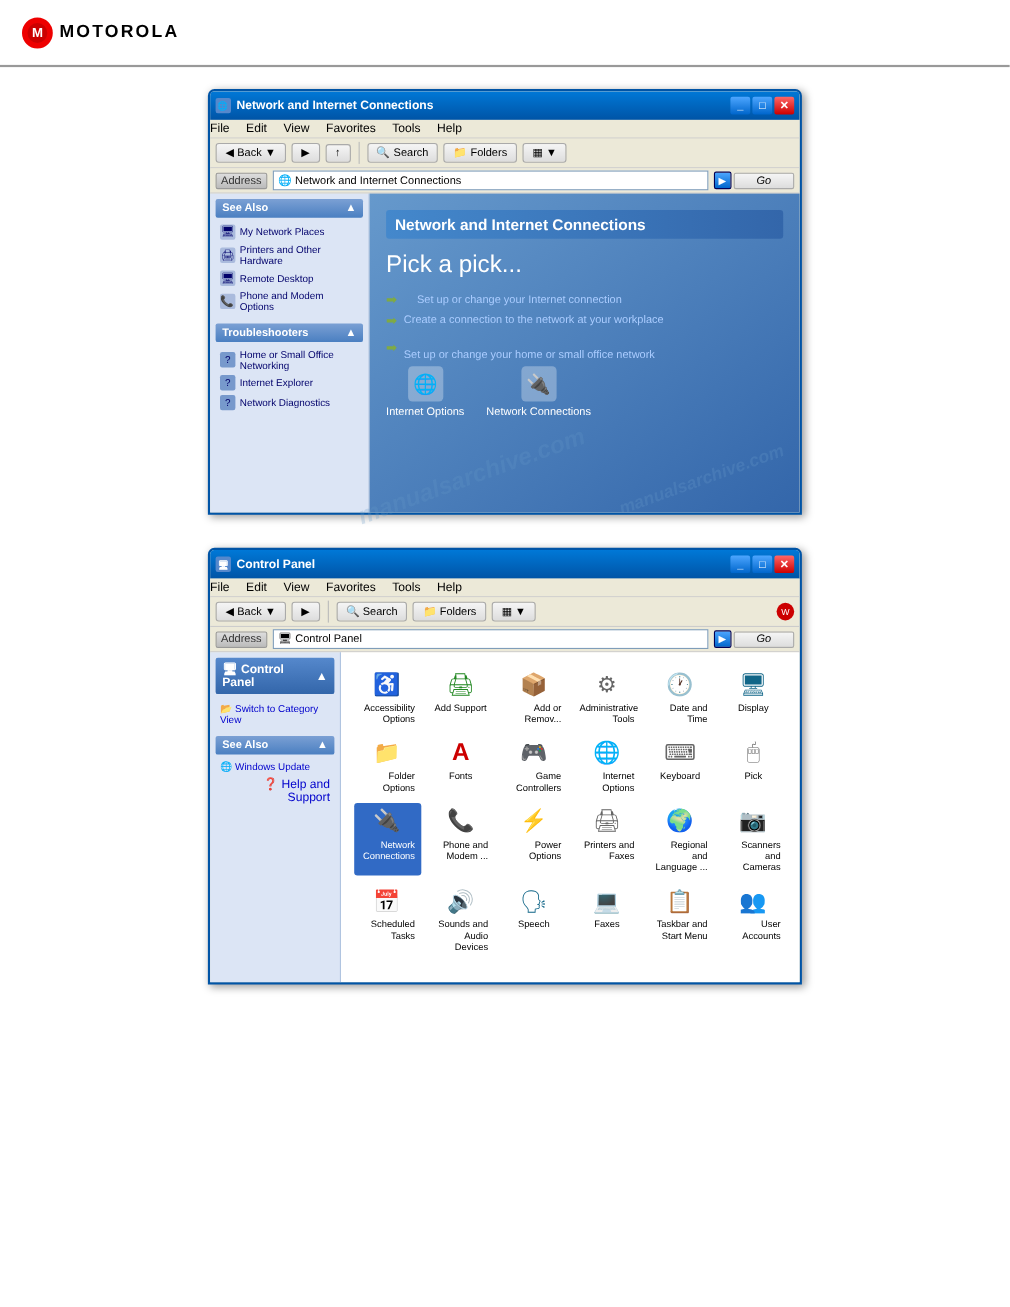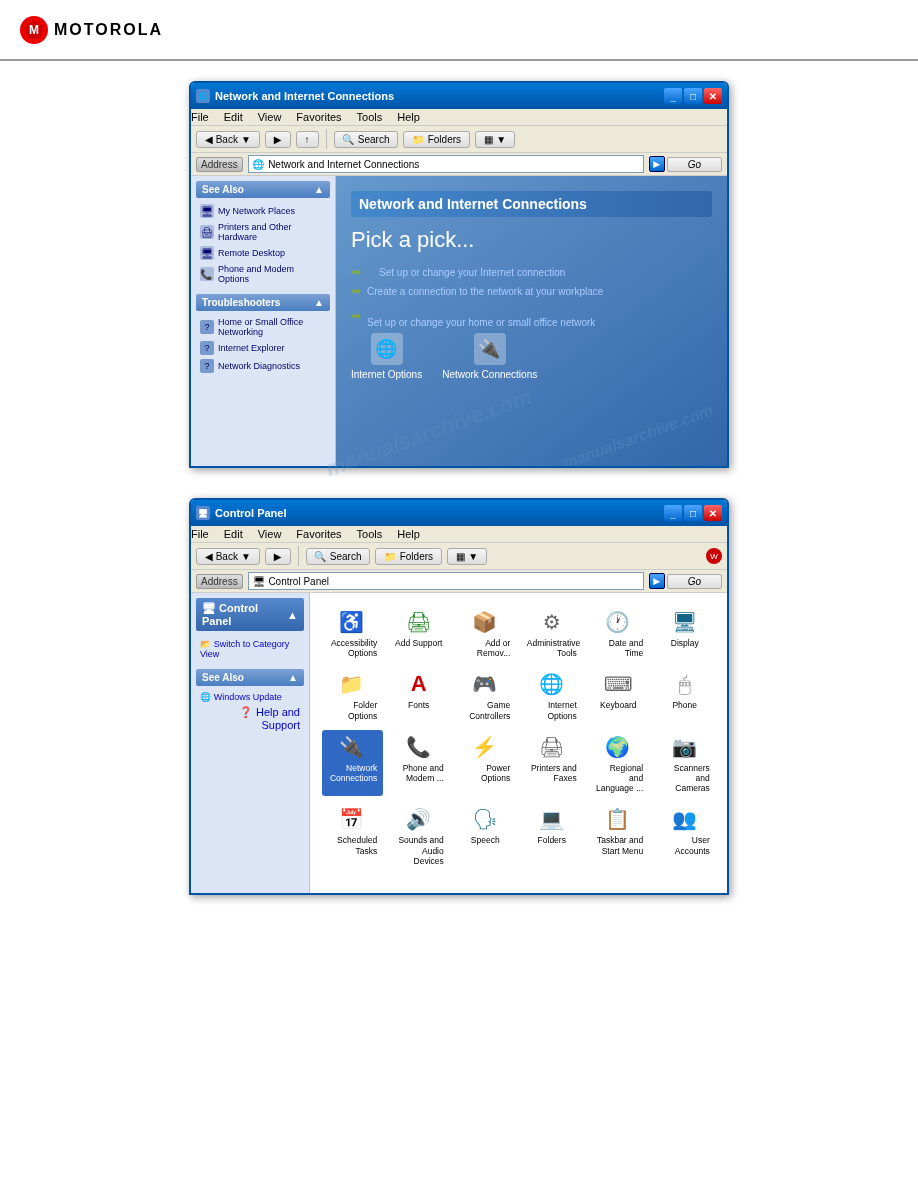--- a/index.html
+++ b/index.html
@@ -659,21 +659,21 @@
           <div class="cp-icon-item">
             <div class="cp-icon-img icon-blue">🌐</div>
             <div class="cp-icon-label">Internet Options</div>
           </div>
           <div class="cp-icon-item">
             <div class="cp-icon-img icon-gray">⌨</div>
             <div class="cp-icon-label">Keyboard</div>
           </div>
           <div class="cp-icon-item">
             <div class="cp-icon-img icon-gray">🖱</div>
-            <div class="cp-icon-label">Phone</div>
+            <div class="cp-icon-label">Pick</div>
           </div>
           <div class="cp-icon-item selected">
             <div class="cp-icon-img" style="font-size:20px;">🔌</div>
             <div class="cp-icon-label">Network Connections</div>
           </div>
           <div class="cp-icon-item">
             <div class="cp-icon-img icon-gray">📞</div>
             <div class="cp-icon-label">Phone and Modem ...</div>
           </div>
           <div class="cp-icon-item">
@@ -699,21 +699,21 @@
           <div class="cp-icon-item">
             <div class="cp-icon-img icon-blue">🔊</div>
             <div class="cp-icon-label">Sounds and Audio Devices</div>
           </div>
           <div class="cp-icon-item">
             <div class="cp-icon-img icon-teal">🗣</div>
             <div class="cp-icon-label">Speech</div>
           </div>
           <div class="cp-icon-item">
             <div class="cp-icon-img icon-blue">💻</div>
-            <div class="cp-icon-label">Folders</div>
+            <div class="cp-icon-label">Faxes</div>
           </div>
           <div class="cp-icon-item">
             <div class="cp-icon-img icon-gray">📋</div>
             <div class="cp-icon-label">Taskbar and Start Menu</div>
           </div>
           <div class="cp-icon-item">
             <div class="cp-icon-img icon-orange">👥</div>
             <div class="cp-icon-label">User Accounts</div>
           </div>
         </div>

